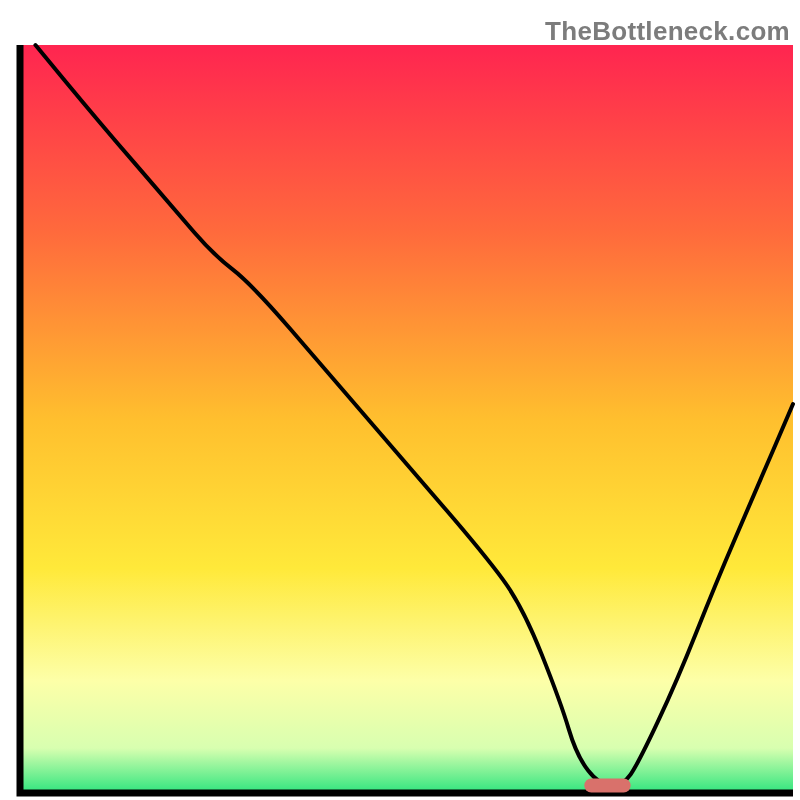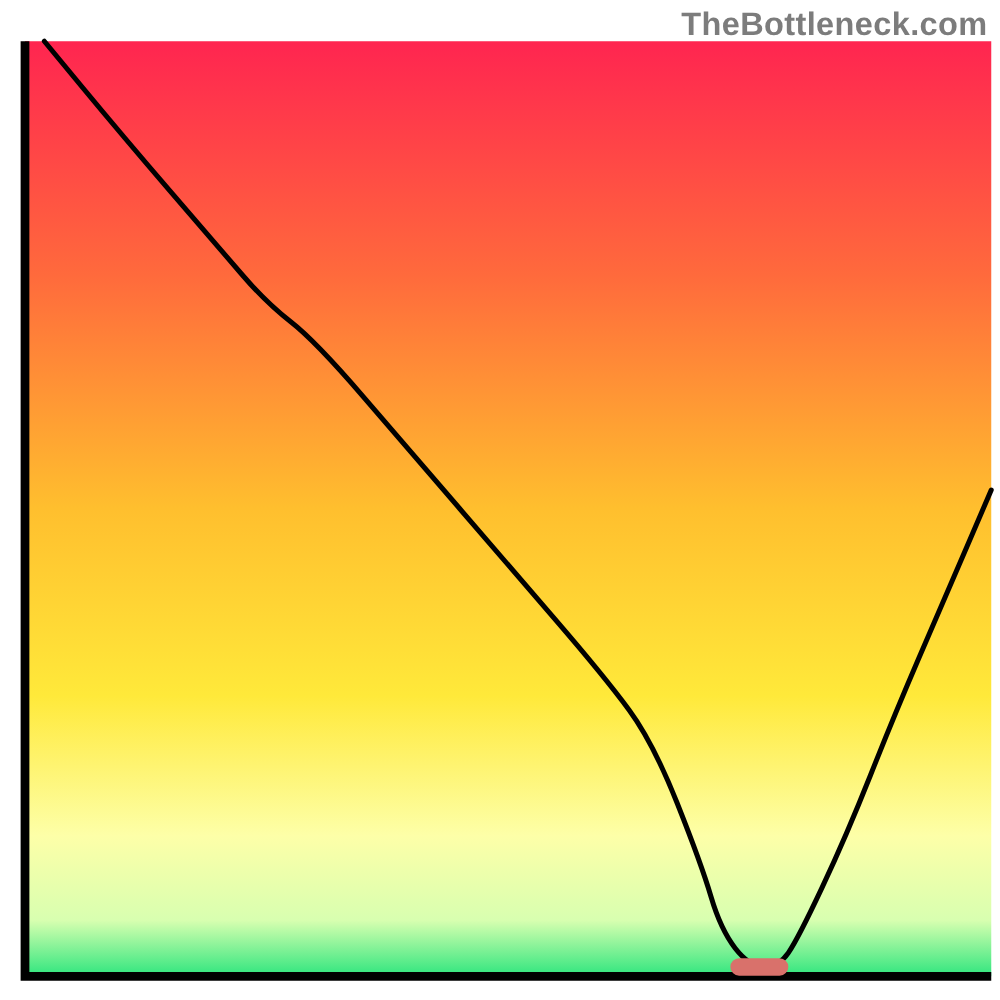--- a/index.html
+++ b/index.html
@@ -1,17 +1,17 @@
 <!DOCTYPE html>
 <html><head>
 <meta charset="utf-8">
 <style>
   * { margin: 0; padding: 0; box-sizing: border-box; }
   html, body { width: 800px; height: 800px; overflow: hidden; background: #fff; }
-  .container { position: relative; width: 800px; height: 624px; }
+  .container { position: relative; width: 800px; height: 624px; margin-top: 12px; }
   svg.chart { position: absolute; top: 0; left: 0; }
   .watermark {
     position: absolute;
     top: 4px;
     right: 10px;
     font-family: Arial, Helvetica, sans-serif;
     font-size: 26px;
     font-weight: 600;
     color: #7c7c7c;
     letter-spacing: 0.3px;

